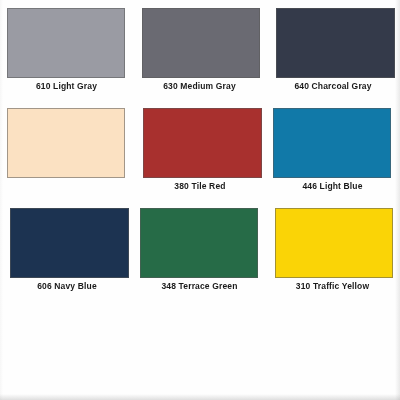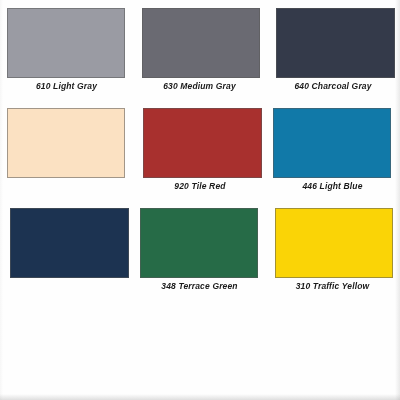--- a/index.html
+++ b/index.html
@@ -48,21 +48,20 @@
   }
 
   #swatch-grid {
     position: absolute;
     left: 0;
     top: 0;
     width: 400px;
     display: grid;
     grid-template-columns: 133px 133px 134px;
     grid-template-rows: 100px 100px 100px 100px;
-    font-style: italic;
   }
 
   .swatch-cell {
     position: relative;
     box-sizing: border-box;
   }
 
   .swatch-cell.empty {
     visibility: hidden;
   }
@@ -118,29 +117,30 @@
     <div class="swatch-cell col-3">
       <div class="swatch-chip" style="background-color: rgb(52, 58, 74);"></div>
       <div class="swatch-label">640 Charcoal Gray</div>
     </div>
 
     <div class="swatch-cell col-1">
       <div class="swatch-chip" style="background-color: rgb(251, 225, 194);"></div>
     </div>
     <div class="swatch-cell col-3">
       <div class="swatch-chip" style="background-color: rgb(168, 48, 46);"></div>
-      <div class="swatch-label">920 Tile Red</div>
+      <div class="swatch-label">380 Tile Red</div>
     </div>
 
     <div class="swatch-cell col-1">
       <div class="swatch-chip" style="background-color: rgb(17, 121, 168);"></div>
       <div class="swatch-label">446 Light Blue</div>
     </div>
     <div class="swatch-cell col-3">
       <div class="swatch-chip" style="background-color: rgb(28, 51, 81);"></div>
+      <div class="swatch-label">606 Navy Blue</div>
     </div>
 
     <div class="swatch-cell col-1">
       <div class="swatch-chip" style="background-color: rgb(38, 107, 71);"></div>
       <div class="swatch-label">348 Terrace Green</div>
     </div>
     <div class="swatch-cell col-2">
       <div class="swatch-chip" style="background-color: rgb(250, 212, 6);"></div>
       <div class="swatch-label">310 Traffic Yellow</div>
     </div>

